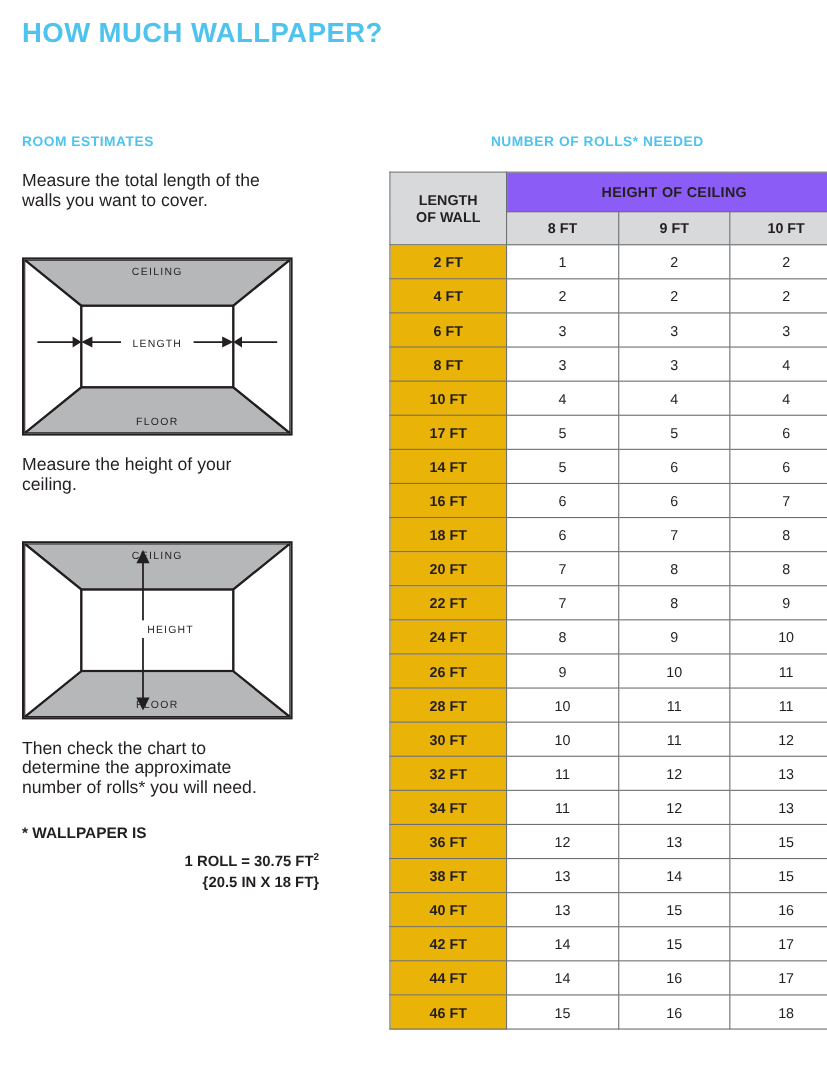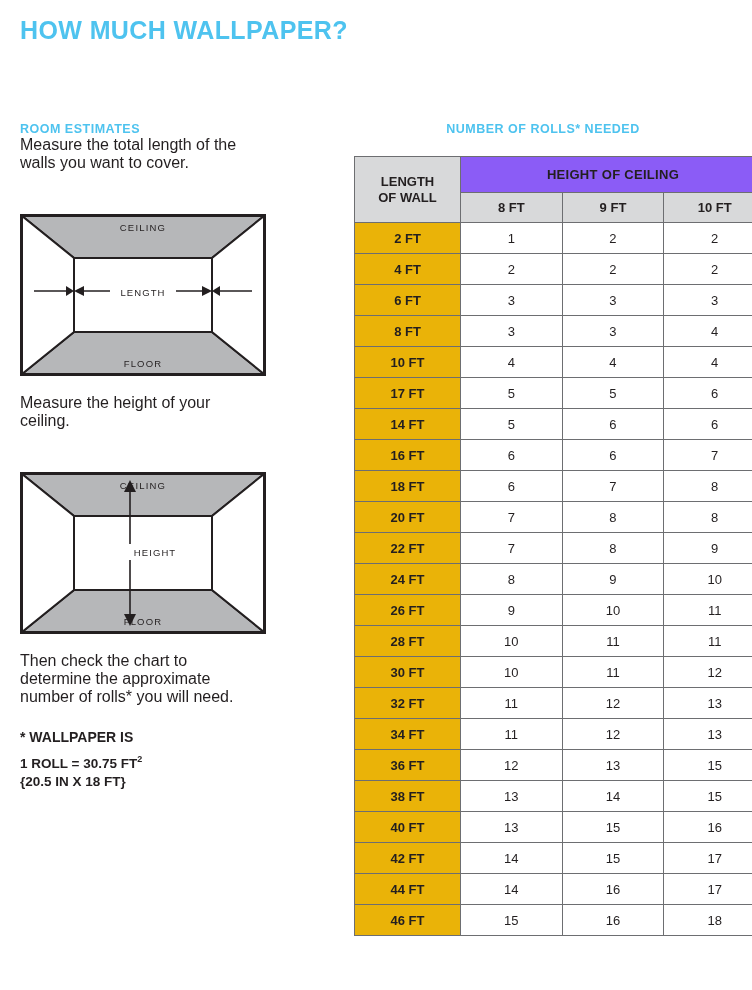--- a/index.html
+++ b/index.html
@@ -37,20 +37,21 @@
     position: absolute;
     left: 20px;
     top: 122px;
     width: 270px;
   }
   .section-label {
     font-size: 12.5px;
     font-weight: bold;
     color: #4ec3ef;
     letter-spacing: 0.5px;
+    margin-bottom: 20px;
   }
   .para {
     font-size: 16px;
     line-height: 18px;
     color: #231f20;
     margin-bottom: 14px;
     max-width: 225px;
   }
   .para.tight { margin-bottom: 10px; }
 
@@ -90,20 +91,21 @@
     font-weight: bold;
     line-height: 18px;
     margin-top: 22px;
     margin-bottom: 4px;
   }
   .footnote-title .indent { display: block; padding-left: 10px; }
   .footnote-body {
     font-size: 13.5px;
     font-weight: bold;
     line-height: 18px;
+    text-align: right;
   }
   .sup { font-size: 9px; vertical-align: super; }
 
   
   .right-col {
     position: absolute;
     left: 320px;
     top: 122px;
     width: 412px;
     padding-left: 34px;

